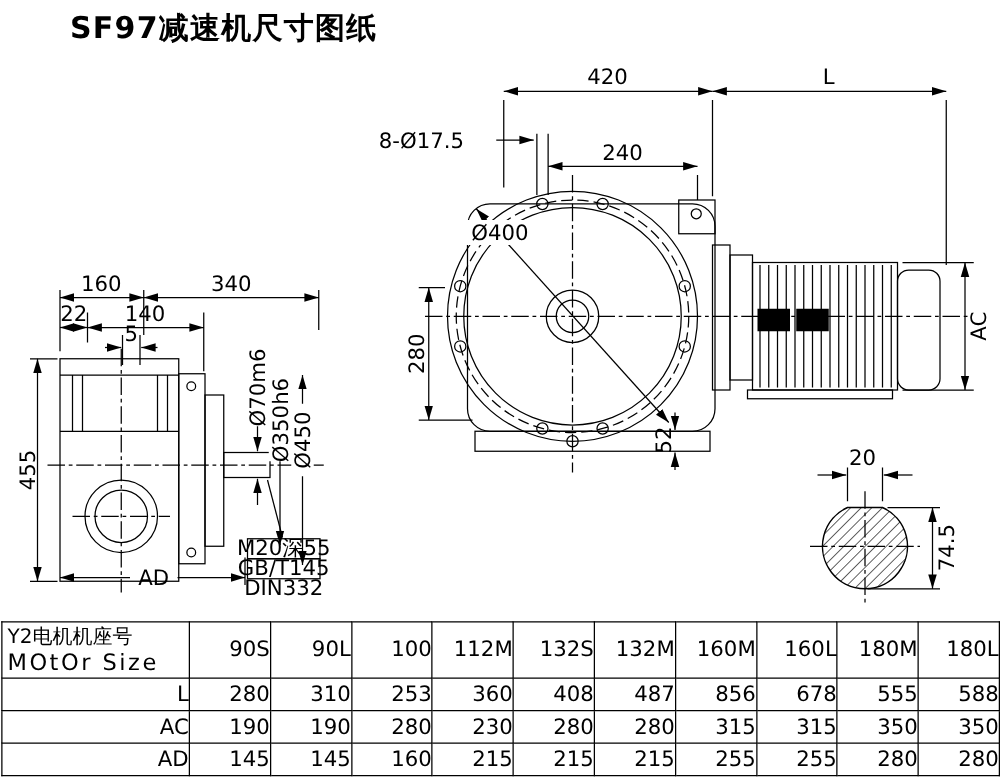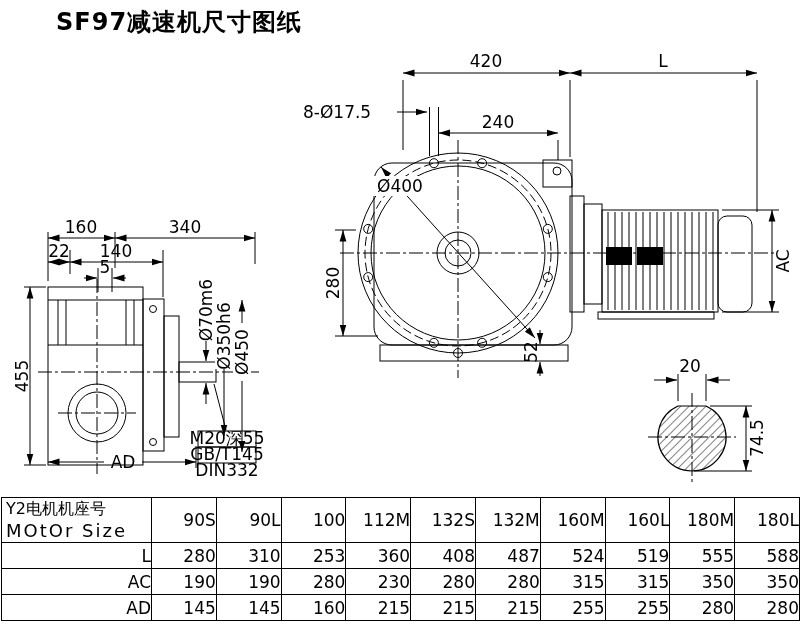--- a/index.html
+++ b/index.html
@@ -242,22 +242,22 @@
     </thead>
     <tbody>
       <tr>
         <td>L</td>
         <td>280</td>
         <td>310</td>
         <td>253</td>
         <td>360</td>
         <td>408</td>
         <td>487</td>
-        <td>524</td>
-        <td>519</td>
+        <td>856</td>
+        <td>678</td>
         <td>555</td>
         <td>588</td>
       </tr>
       <tr>
         <td>AC</td>
         <td>190</td>
         <td>190</td>
         <td>280</td>
         <td>230</td>
         <td>280</td>

